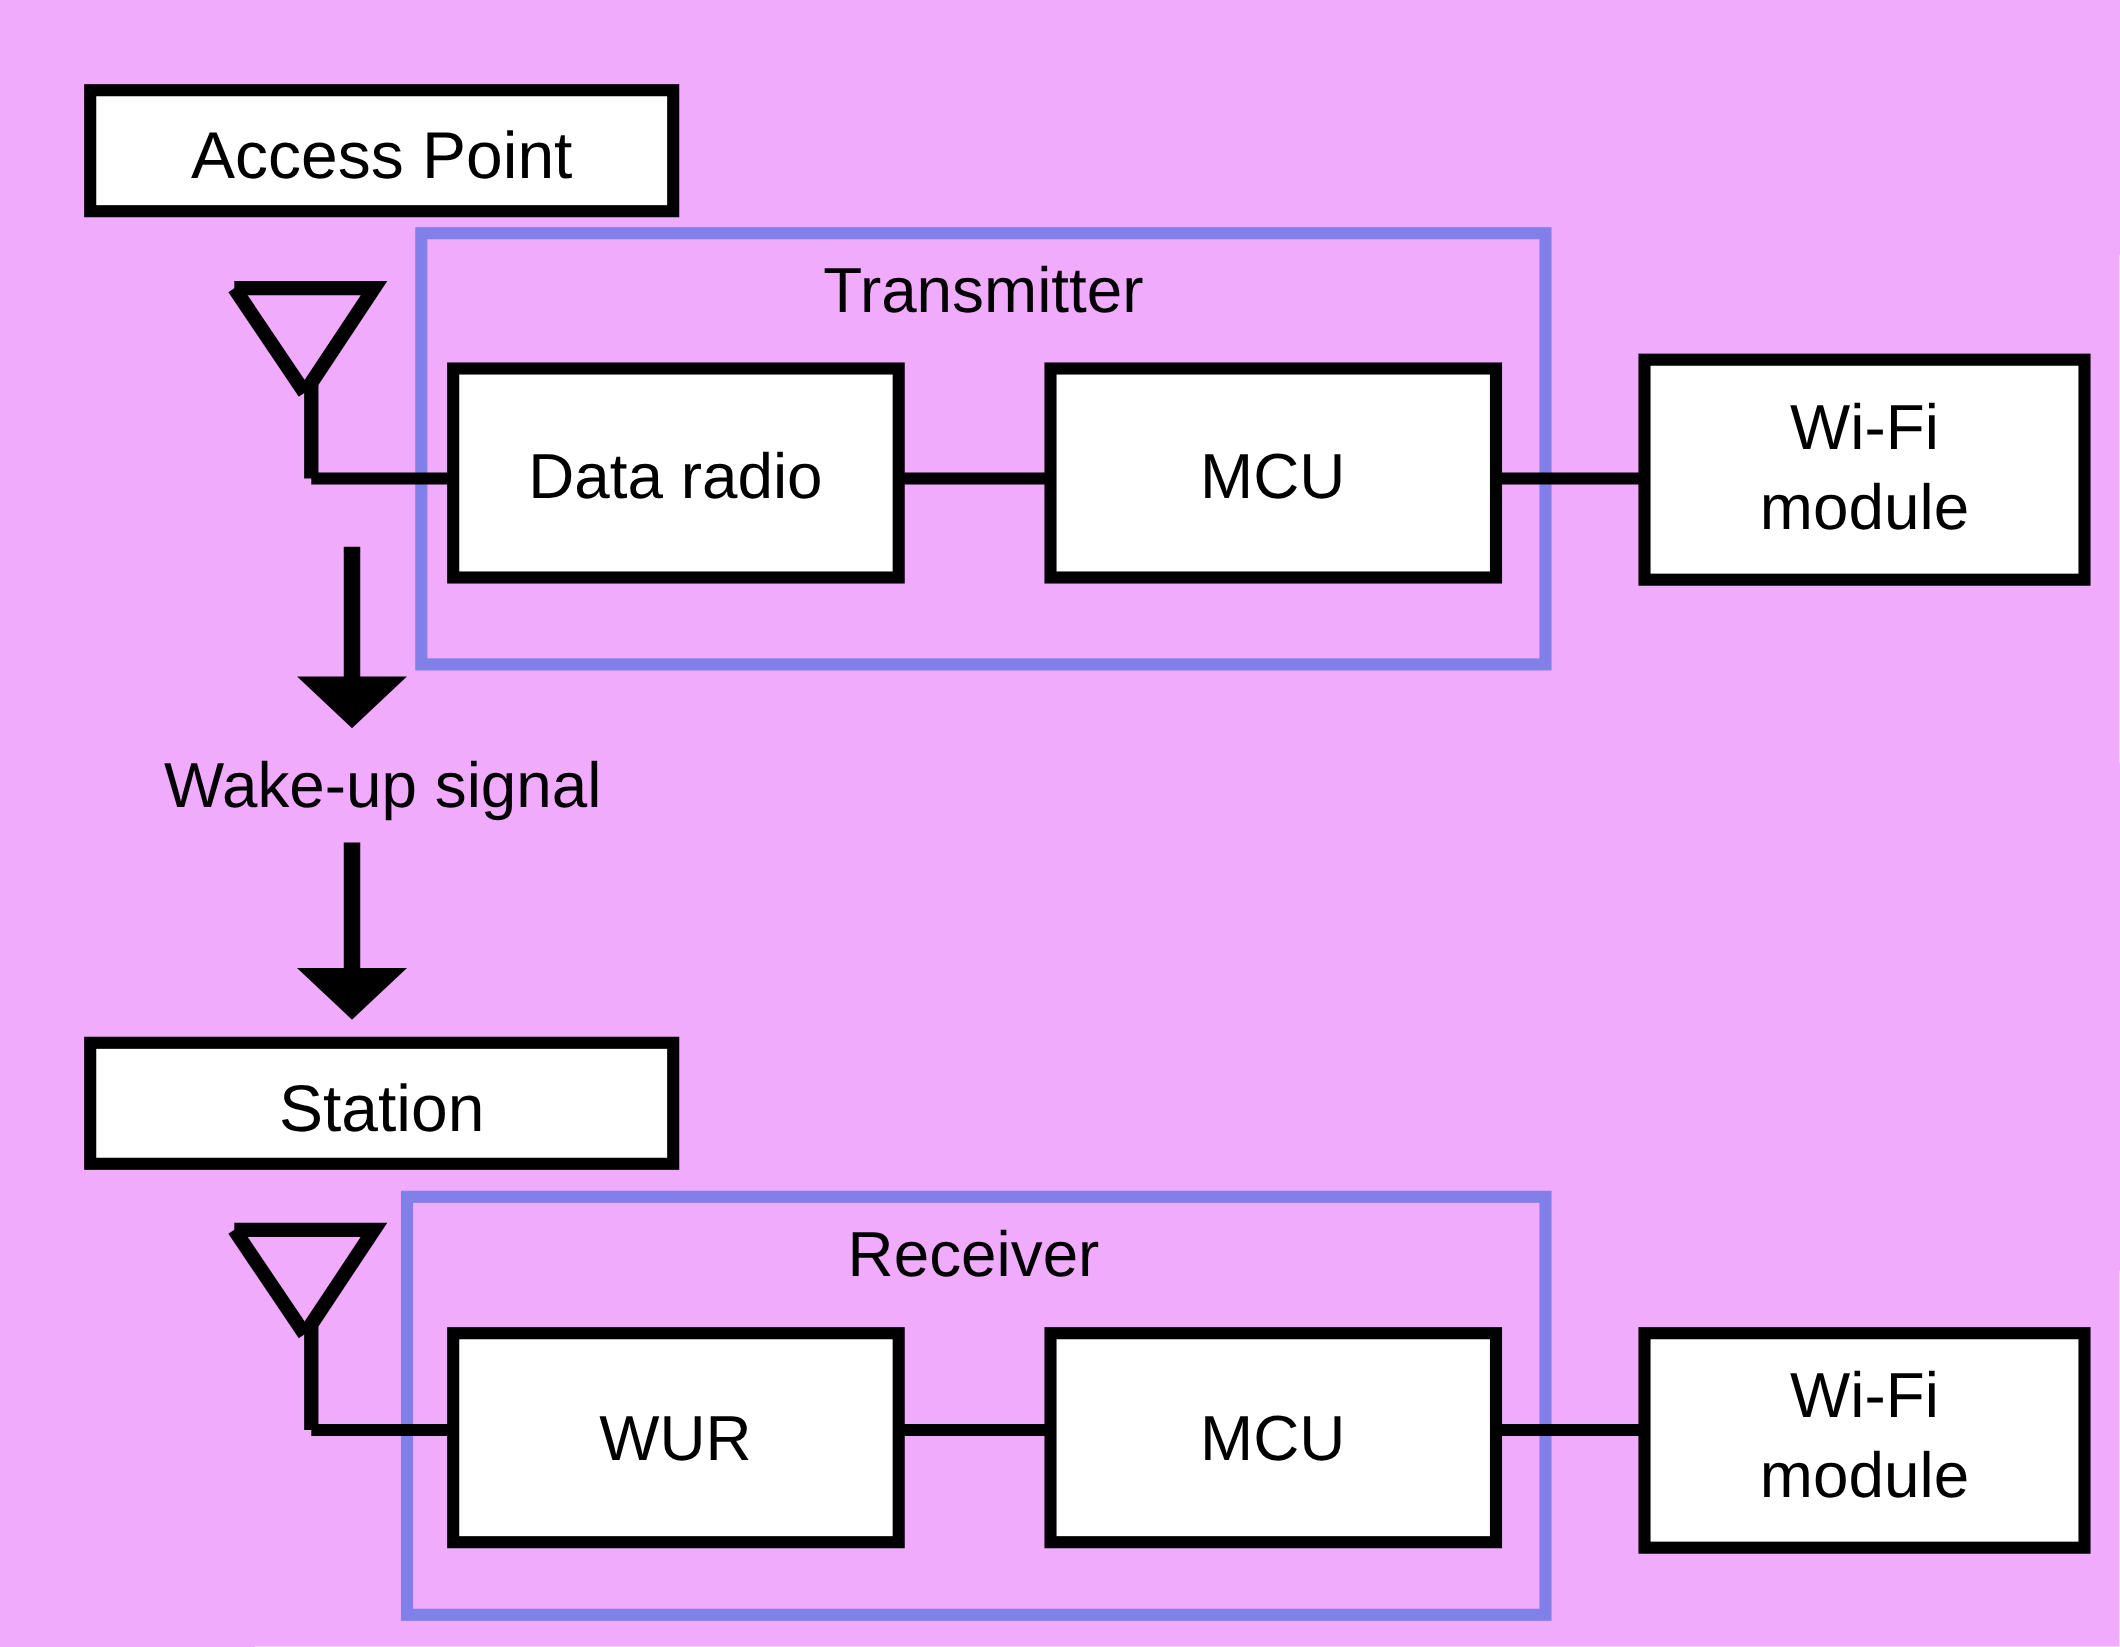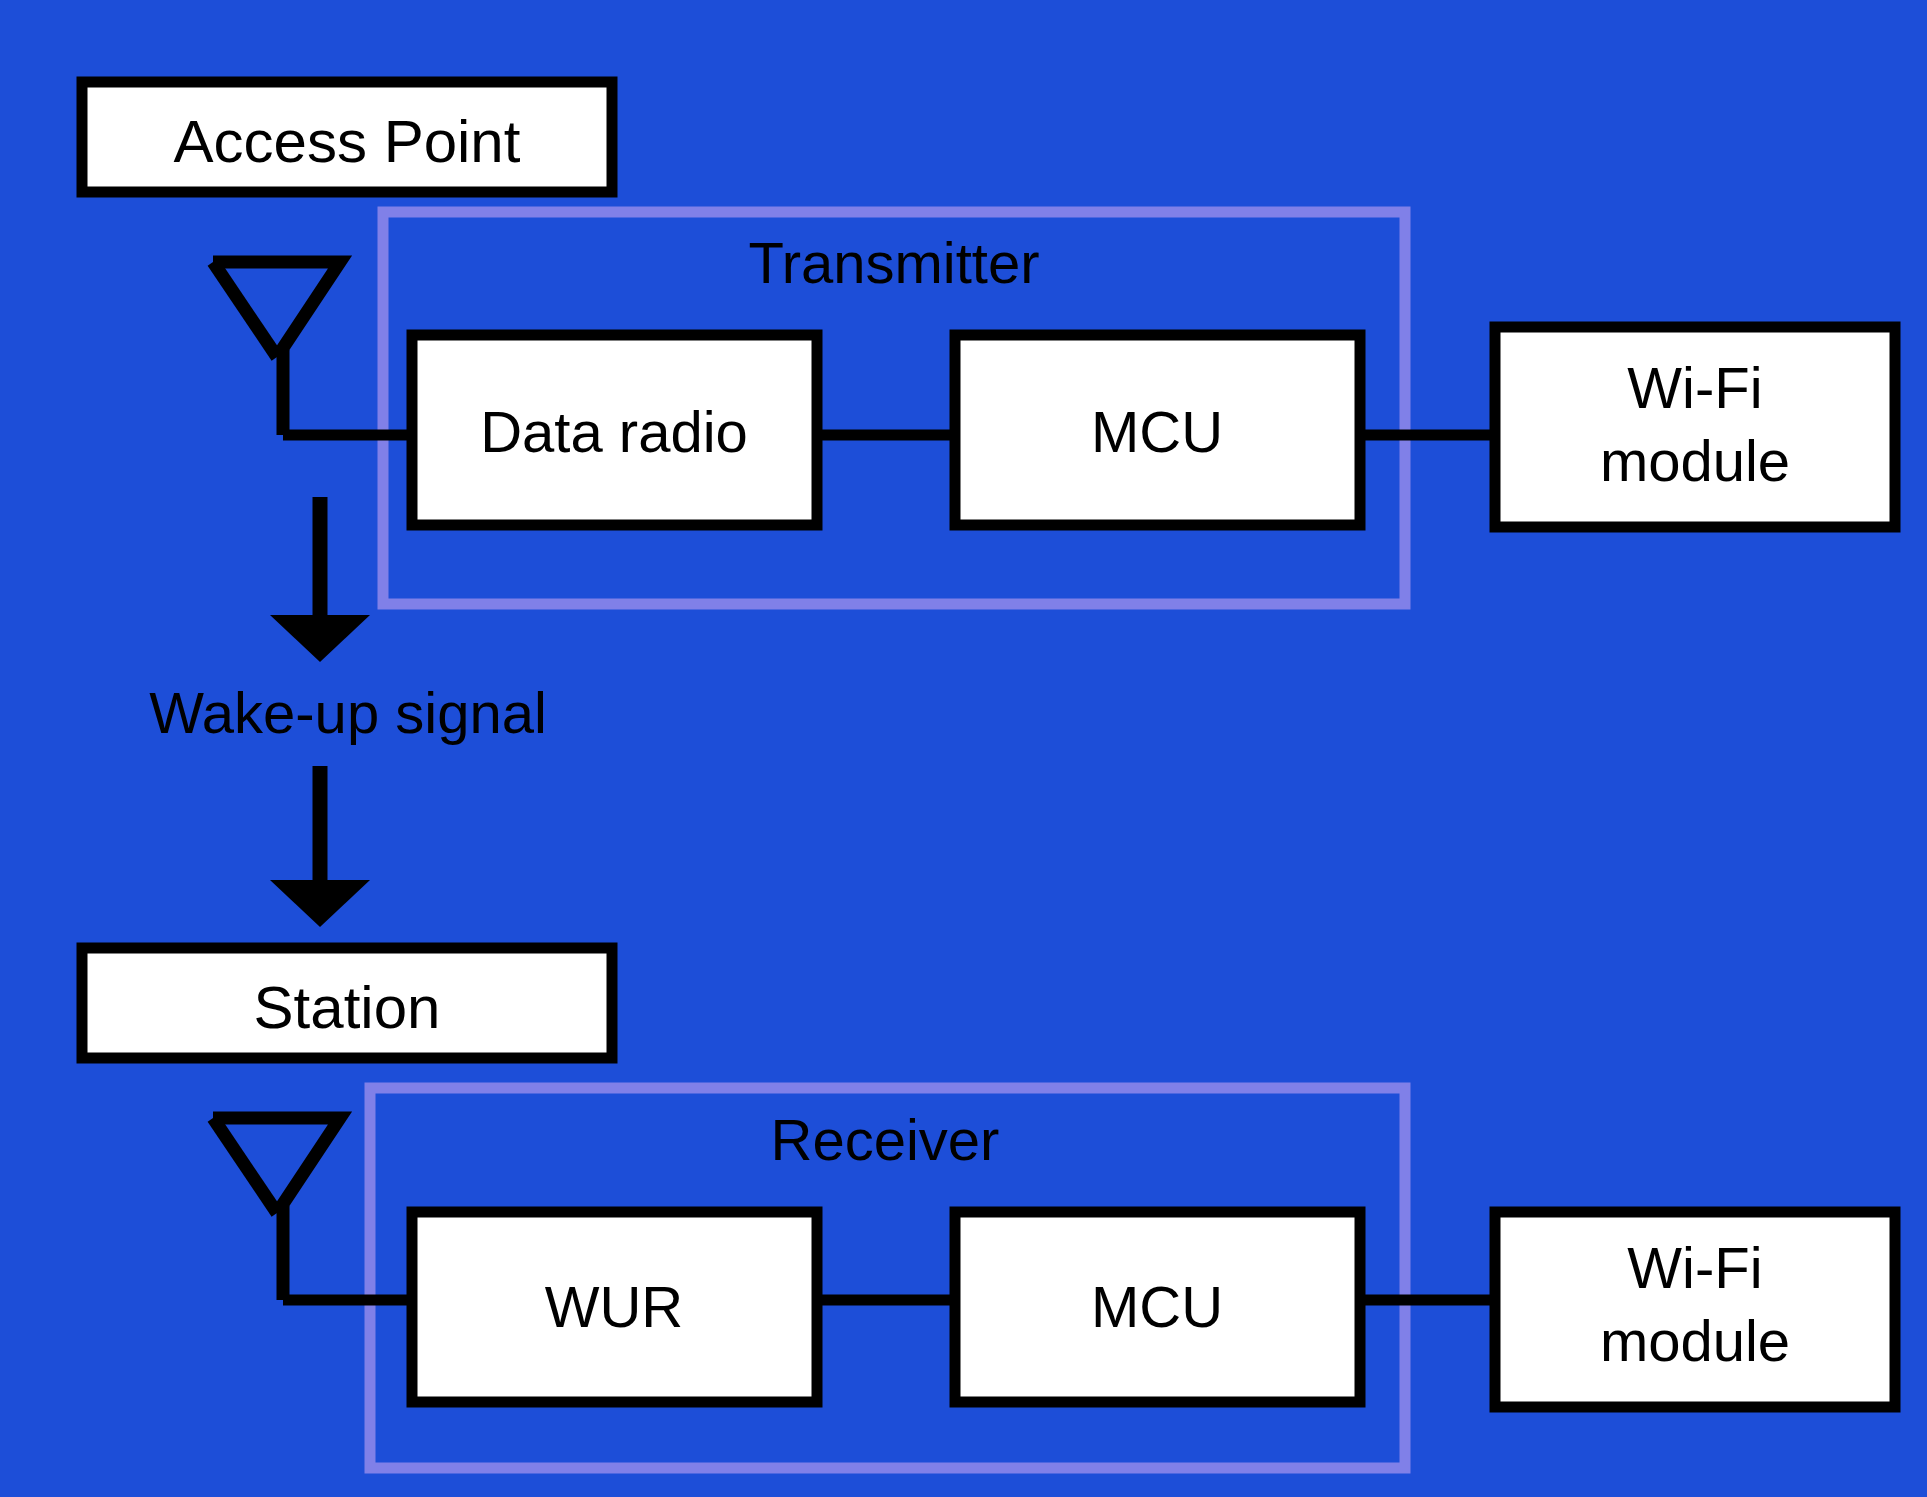--- a/index.html
+++ b/index.html
@@ -7,21 +7,21 @@
     padding: 0;
     background: #ffffff;
   }
   body {
     font-family: "Liberation Sans", sans-serif;
   }
   #diagram-root {
     position: relative;
     width: 1927px;
     height: 1497px;
-    background: #1d4ed8;
+    background: #f0abfc;
     overflow: hidden;
   }
   svg#diagram-svg {
     position: absolute;
     left: 0;
     top: 0;
     width: 1927px;
     height: 1497px;
     display: block;
   }

